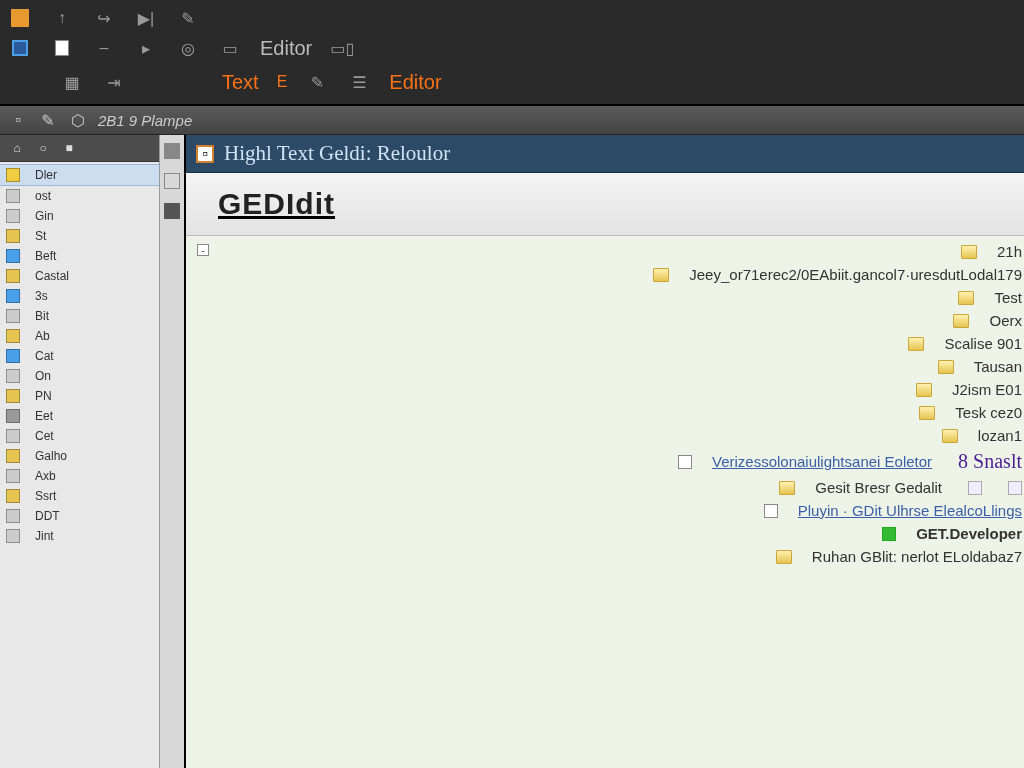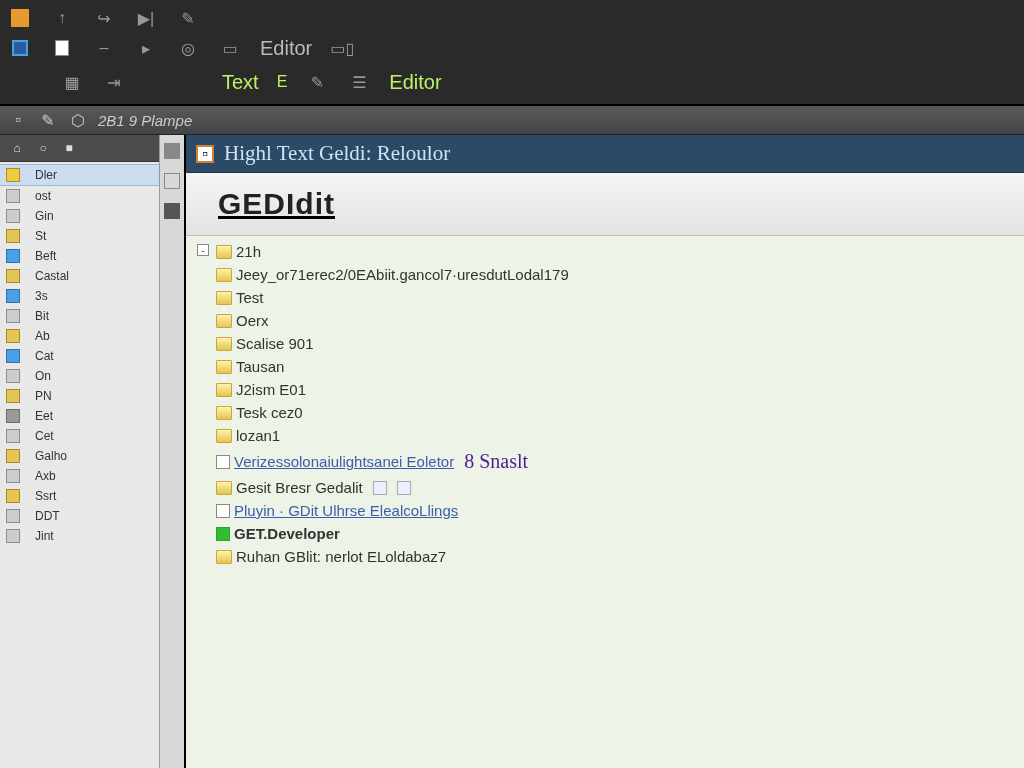--- a/index.html
+++ b/index.html
@@ -4,21 +4,21 @@
 <style>
 * { margin: 0; padding: 0; box-sizing: border-box; font-family: "Lucida Sans", Verdana, sans-serif; }
 body { background: #2a2a2a; width: 1024px; height: 768px; overflow: hidden; }
 
 .top-toolbar { background: #2a2a2a; padding: 6px 8px; display: flex; gap: 18px; align-items: center; }
 .top-toolbar .icon-btn { width: 24px; height: 24px; display: flex; align-items: center; justify-content: center; color: #999; cursor: pointer; }
 .top-toolbar .label-txt { color: #bbb; font-size: 20px; }
 
 .second-toolbar { background: #2a2a2a; padding: 4px 8px 10px 60px; display: flex; gap: 18px; align-items: center; border-bottom: 2px solid #000; }
 .second-toolbar .icon-btn { width: 24px; height: 24px; display: flex; align-items: center; justify-content: center; color: #999; cursor: pointer; }
-.second-toolbar .label-txt { color: #bef264; font-size: 20px; }
+.second-toolbar .label-txt { color: #f97316; font-size: 20px; }
 
 .tab-bar { background: #4a4a4a; background: linear-gradient(#5a5a5a,#444); padding: 4px 8px; display: flex; align-items: center; gap: 10px; border-bottom: 1px solid #222; }
 .tab-bar .tab-icon { width: 20px; height: 20px; color: #ccc; display:flex;align-items:center;justify-content:center;}
 .tab-bar .tab-text { color: #ccc; font-size: 15px; font-style: italic; }
 
 .main-wrap { display: flex; height: calc(100% - 115px); }
 
 .sidebar { width: 160px; background: #e8e8e8; border-right: 1px solid #999; display: flex; flex-direction: column; }
 .sidebar-tabs { background: #4c4c4c; display: flex; gap: 12px; padding: 6px 10px; border-bottom:1px solid #333;}
 .sidebar-tabs span { color: #ddd; font-size: 12px; width:14px; height:14px; display:inline-flex;align-items:center;justify-content:center;}
@@ -37,21 +37,21 @@
 .doc-header .doc-title { color: #cfe3f5; font-size: 21px; font-family: Liberation Serif, serif; }
 
 .doc-title-bar { background: linear-gradient(#f5f5f5,#e2e2e2); padding: 14px 32px; border-bottom: 1px solid #bbb; text-decoration: underline; }
 .doc-title-bar h1 { font-size: 30px; font-weight: bold; color: #222; letter-spacing: 1px; }
 
 .doc-body { background: #edf3e6; flex: 1; padding: 4px 0 0 6px; overflow: hidden; }
 .doc-tree { display: flex; }
 .tree-gutter { width: 22px; display:flex; flex-direction:column; align-items:center; padding-top:4px;}
 .tree-gutter span{ font-size:11px; color:#555; width:12px; height:12px; border:1px solid #888; display:flex;align-items:center;justify-content:center; background:#fff;}
 .tree-items { flex: 1; }
-.tree-row { display: flex; align-items: center; gap: 4px; padding: 3px 2px; font-family: "Lucida Console", monospace; font-size: 15px; color: #333; }
+.tree-row { display: flex; align-items: center; gap: 20px; padding: 3px 2px; font-family: "Lucida Console", monospace; font-size: 15px; color: #333; justify-content: flex-end; }
 .tree-row .folder-icon { width: 16px; height: 14px; flex-shrink:0; }
 .tree-row .check-icon { width: 14px; height: 14px; border: 1px solid #888; flex-shrink:0; background:#fff;}
 .tree-row .check-icon.green { background:#3b3; border-color:#2a2;}
 .tree-row a { color: #3a5fa8; text-decoration: underline; }
 .tree-row .extra { color: #4c1d95; font-size:20px; margin-left:6px;font-family:Liberation Serif, serif;}
 .tree-row .num-icon { width:14px;height:14px; border:1px solid #aaa; background:#eef; margin-left:6px;}
 
 .folder-yellow { background: linear-gradient(#fff2b0,#e6c452); border:1px solid #c9a738; border-radius:1px;}
 .ico-doc { background:#fff; border:1px solid #888;}
 

